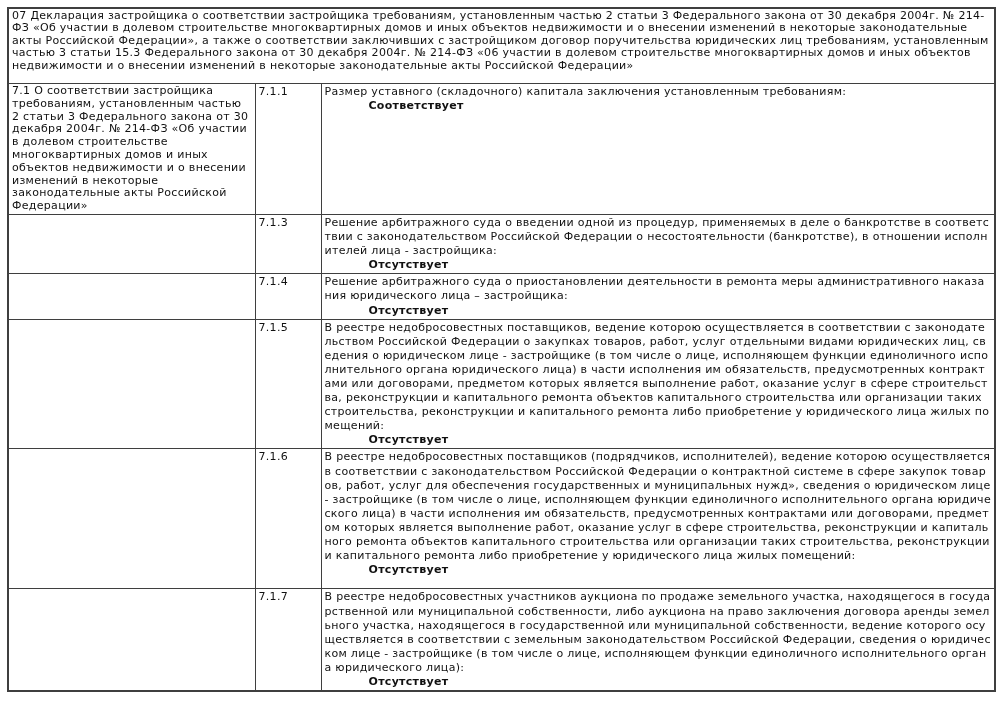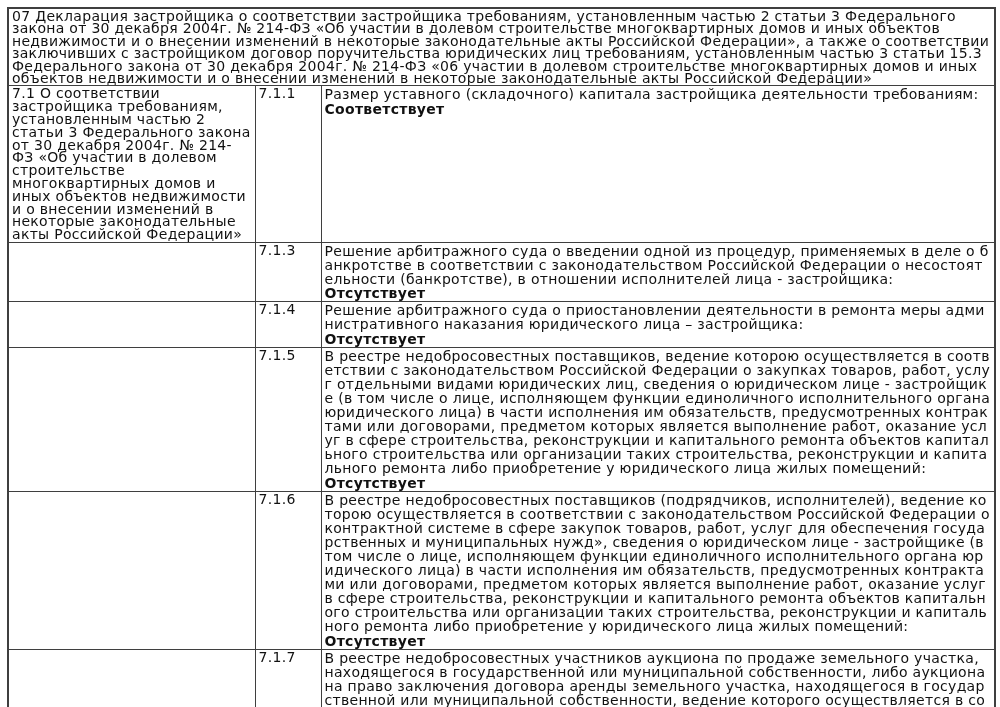--- a/index.html
+++ b/index.html
@@ -20,21 +20,21 @@
   table.decl {
     border-collapse: collapse;
     table-layout: fixed;
     width: 987px;
     border: 2px solid #3f3f3f;
     background: #ffffff;
   }
   table.decl td {
     border: 1px solid #3f3f3f;
     padding: 1px 3px;
-    font-size: 14px;
+    font-size: 11px;
     letter-spacing: 0.3px;
     vertical-align: top;
     overflow: hidden;
   }
   col.c1 { width: 247px; }
   col.c2 { width: 66px; }
   col.c3 { width: 674px; }
 
   td.header-cell {
     height: 72px;
@@ -53,20 +53,21 @@
   }
   td.desc-cell {
     vertical-align: middle;
     line-height: 14.1px;
     word-break: break-all;
   }
   .req-value {
     display: block;
     font-weight: bold;
     word-break: normal;
+    margin-left: 44px;
   }
   
   tr.r1 td { height: 125px; }
   tr.r2 td { height: 26px; }
   tr.r3 td { height: 54px; }
   tr.r4 td { height: 39px; }
   tr.r5 td { height: 117px; }
   tr.r6 td { height: 137px; }
   tr.r7 td { height: 91px; }
 </style>
@@ -83,21 +84,21 @@
 
     <tbody>
         <tr class="r-header">
       <td colspan="3" class="header-cell">07 Декларация застройщика о соответствии застройщика требованиям, установленным частью 2 статьи 3 Федерального закона от 30 декабря 2004г. № 214-ФЗ «Об участии в долевом строительстве многоквартирных домов и иных объектов недвижимости и о внесении изменений в некоторые законодательные акты Российской Федерации», а также о соответствии заключивших с застройщиком договор поручительства юридических лиц требованиям, установленным частью 3 статьи 15.3 Федерального закона от 30 декабря 2004г. № 214-ФЗ «06 участии в долевом строительстве многоквартирных домов и иных объектов недвижимости и о внесении изменений в некоторые законодательные акты Российской Федерации»</td>
     </tr>
 
     <tr class="r1">
       <td class="left-cell">7.1 О соответствии застройщика требованиям, установленным частью 2 статьи 3 Федерального закона от 30 декабря 2004г. № 214-ФЗ «Об участии в долевом строительстве многоквартирных домов и иных объектов недвижимости и о внесении изменений в некоторые законодательные акты Российской Федерации»</td>
       <td class="num-cell">7.1.1</td>
       <td class="desc-cell">
-        <span class="req-text">Размер уставного (складочного) капитала застройщика деятельности требованиям:</span>
+        <span class="req-text">Размер уставного (складочного) капитала заключения установленным требованиям:</span>
         <span class="req-value">Соответствует</span>
       </td>
     </tr>
 
 
     <tr class="r3">
       <td class="left-cell"></td>
       <td class="num-cell">7.1.3</td>
       <td class="desc-cell">
         <span class="req-text">Решение арбитражного суда о введении одной из процедур, применяемых в деле о банкротстве в соответствии с законодательством Российской Федерации о несостоятельности (банкротстве), в отношении исполнителей лица - застройщика:</span>

